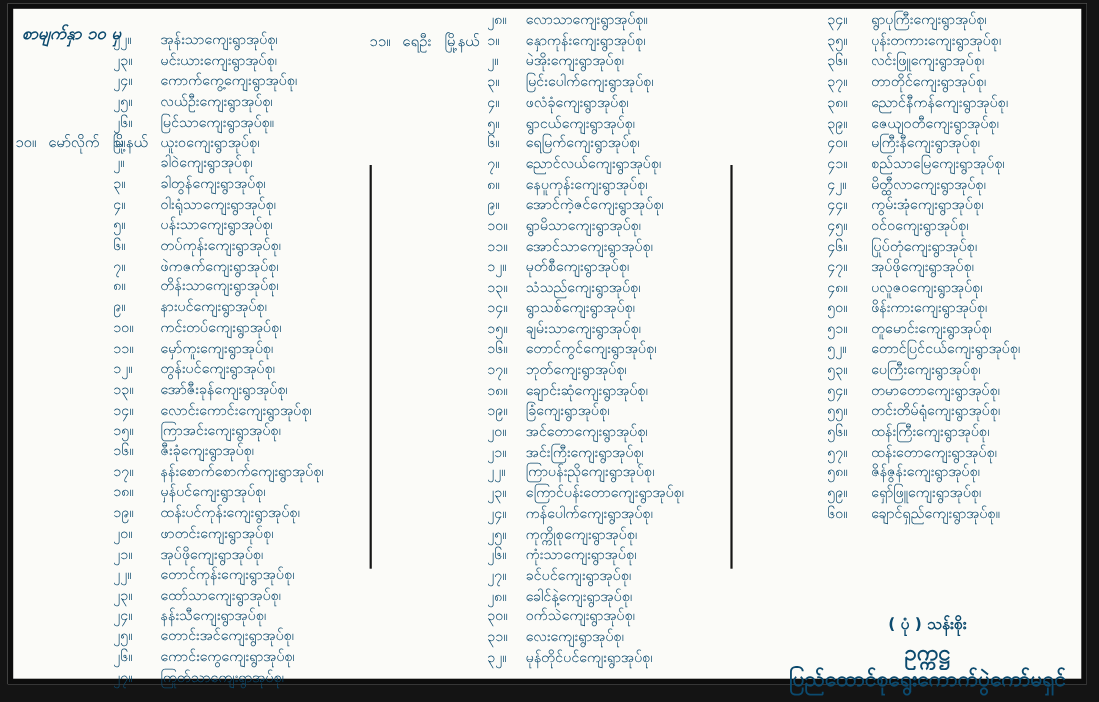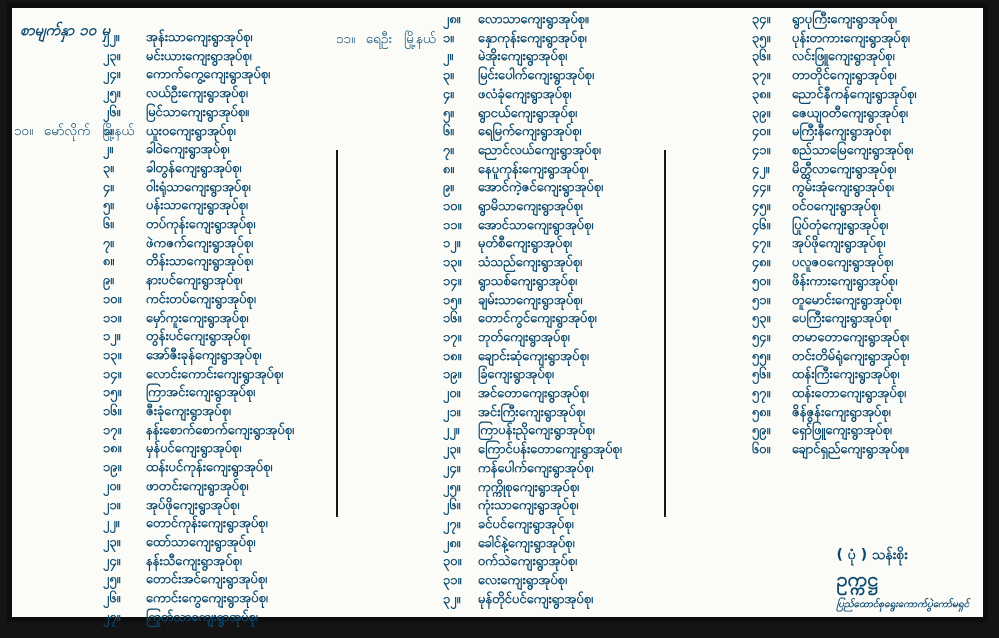--- a/index.html
+++ b/index.html
@@ -16,40 +16,40 @@
   .header-note{
     position:absolute;left:8px;top:12px;
     font-size:15px;font-weight:bold;font-style:italic;white-space:nowrap;
   }
   .tlabel{position:absolute;display:flex;font-size:13.5px;line-height:18.7px;white-space:nowrap;}
   .tlabel .tno{width:30px;flex:0 0 30px;}
   .tlabel .tnm{display:flex;flex-direction:row;}
   .tlabel .tsfx{padding-left:12px;}
   .tlabel-1{left:2px;top:113px;}
   .tlabel-2{left:324px;top:21px;}
-  .col{position:absolute;font-weight:bold;}
+  .col{position:absolute;}
   .col .row{display:flex;line-height:18.7px;font-size:13px;white-space:nowrap;}
   .col .no{flex:0 0 auto;}
   .col .txt{flex:0 0 auto;}
   .col1{left:91px;top:20px;width:226px;}
   .col1 .no{width:43px;}
   .col2{left:431px;top:2px;width:232px;}
   .col2 .no{width:35px;}
   .col3{left:740px;top:2px;width:226px;}
   .col3 .no{width:40px;}
   .vdivider{position:absolute;width:2px;height:367px;top:142px;background:#161616;}
   .vdiv1{left:324px;}
   .vdiv2{left:652px;}
   .signature{
-    position:absolute;right:14px;top:533px;
+    position:absolute;right:14px;top:547px;text-align:center;
     font-weight:bold;white-space:nowrap;
   }
   .signature .sig-name{font-size:14px;line-height:26px;}
   .signature .sig-title{font-size:20px;line-height:25px;}
-  .signature .sig-org{font-size:10px;line-height:24px;font-style:italic;}
+  .signature .sig-org{font-size:19px;line-height:24px;}
 </style>
 </head>
 <body>
 
 <div class="page">
   <div class="sheet">
 
     <div class="header-note">စာမျက်နှာ ၁၀ မှ</div>
 
     <div class="tlabel tlabel-1">
@@ -387,20 +387,24 @@
         </div>
         <div class="row">
           <span class="no">၅၀။</span>
           <span class="txt">ဖိန်းကားကျေးရွာအုပ်စု၊</span>
         </div>
         <div class="row">
           <span class="no">၅၁။</span>
           <span class="txt">တူမောင်းကျေးရွာအုပ်စု၊</span>
         </div>
         <div class="row">
+          <span class="no">၅၂။</span>
+          <span class="txt">တောင်ပြင်ငယ်ကျေးရွာအုပ်စု၊</span>
+        </div>
+        <div class="row">
           <span class="no">၅၃။</span>
           <span class="txt">ပေကြီးကျေးရွာအုပ်စု၊</span>
         </div>
         <div class="row">
           <span class="no">၅၄။</span>
           <span class="txt">တမာတောကျေးရွာအုပ်စု၊</span>
         </div>
         <div class="row">
           <span class="no">၅၅။</span>
           <span class="txt">တင်းတိမ်ရုံကျေးရွာအုပ်စု၊</span>

